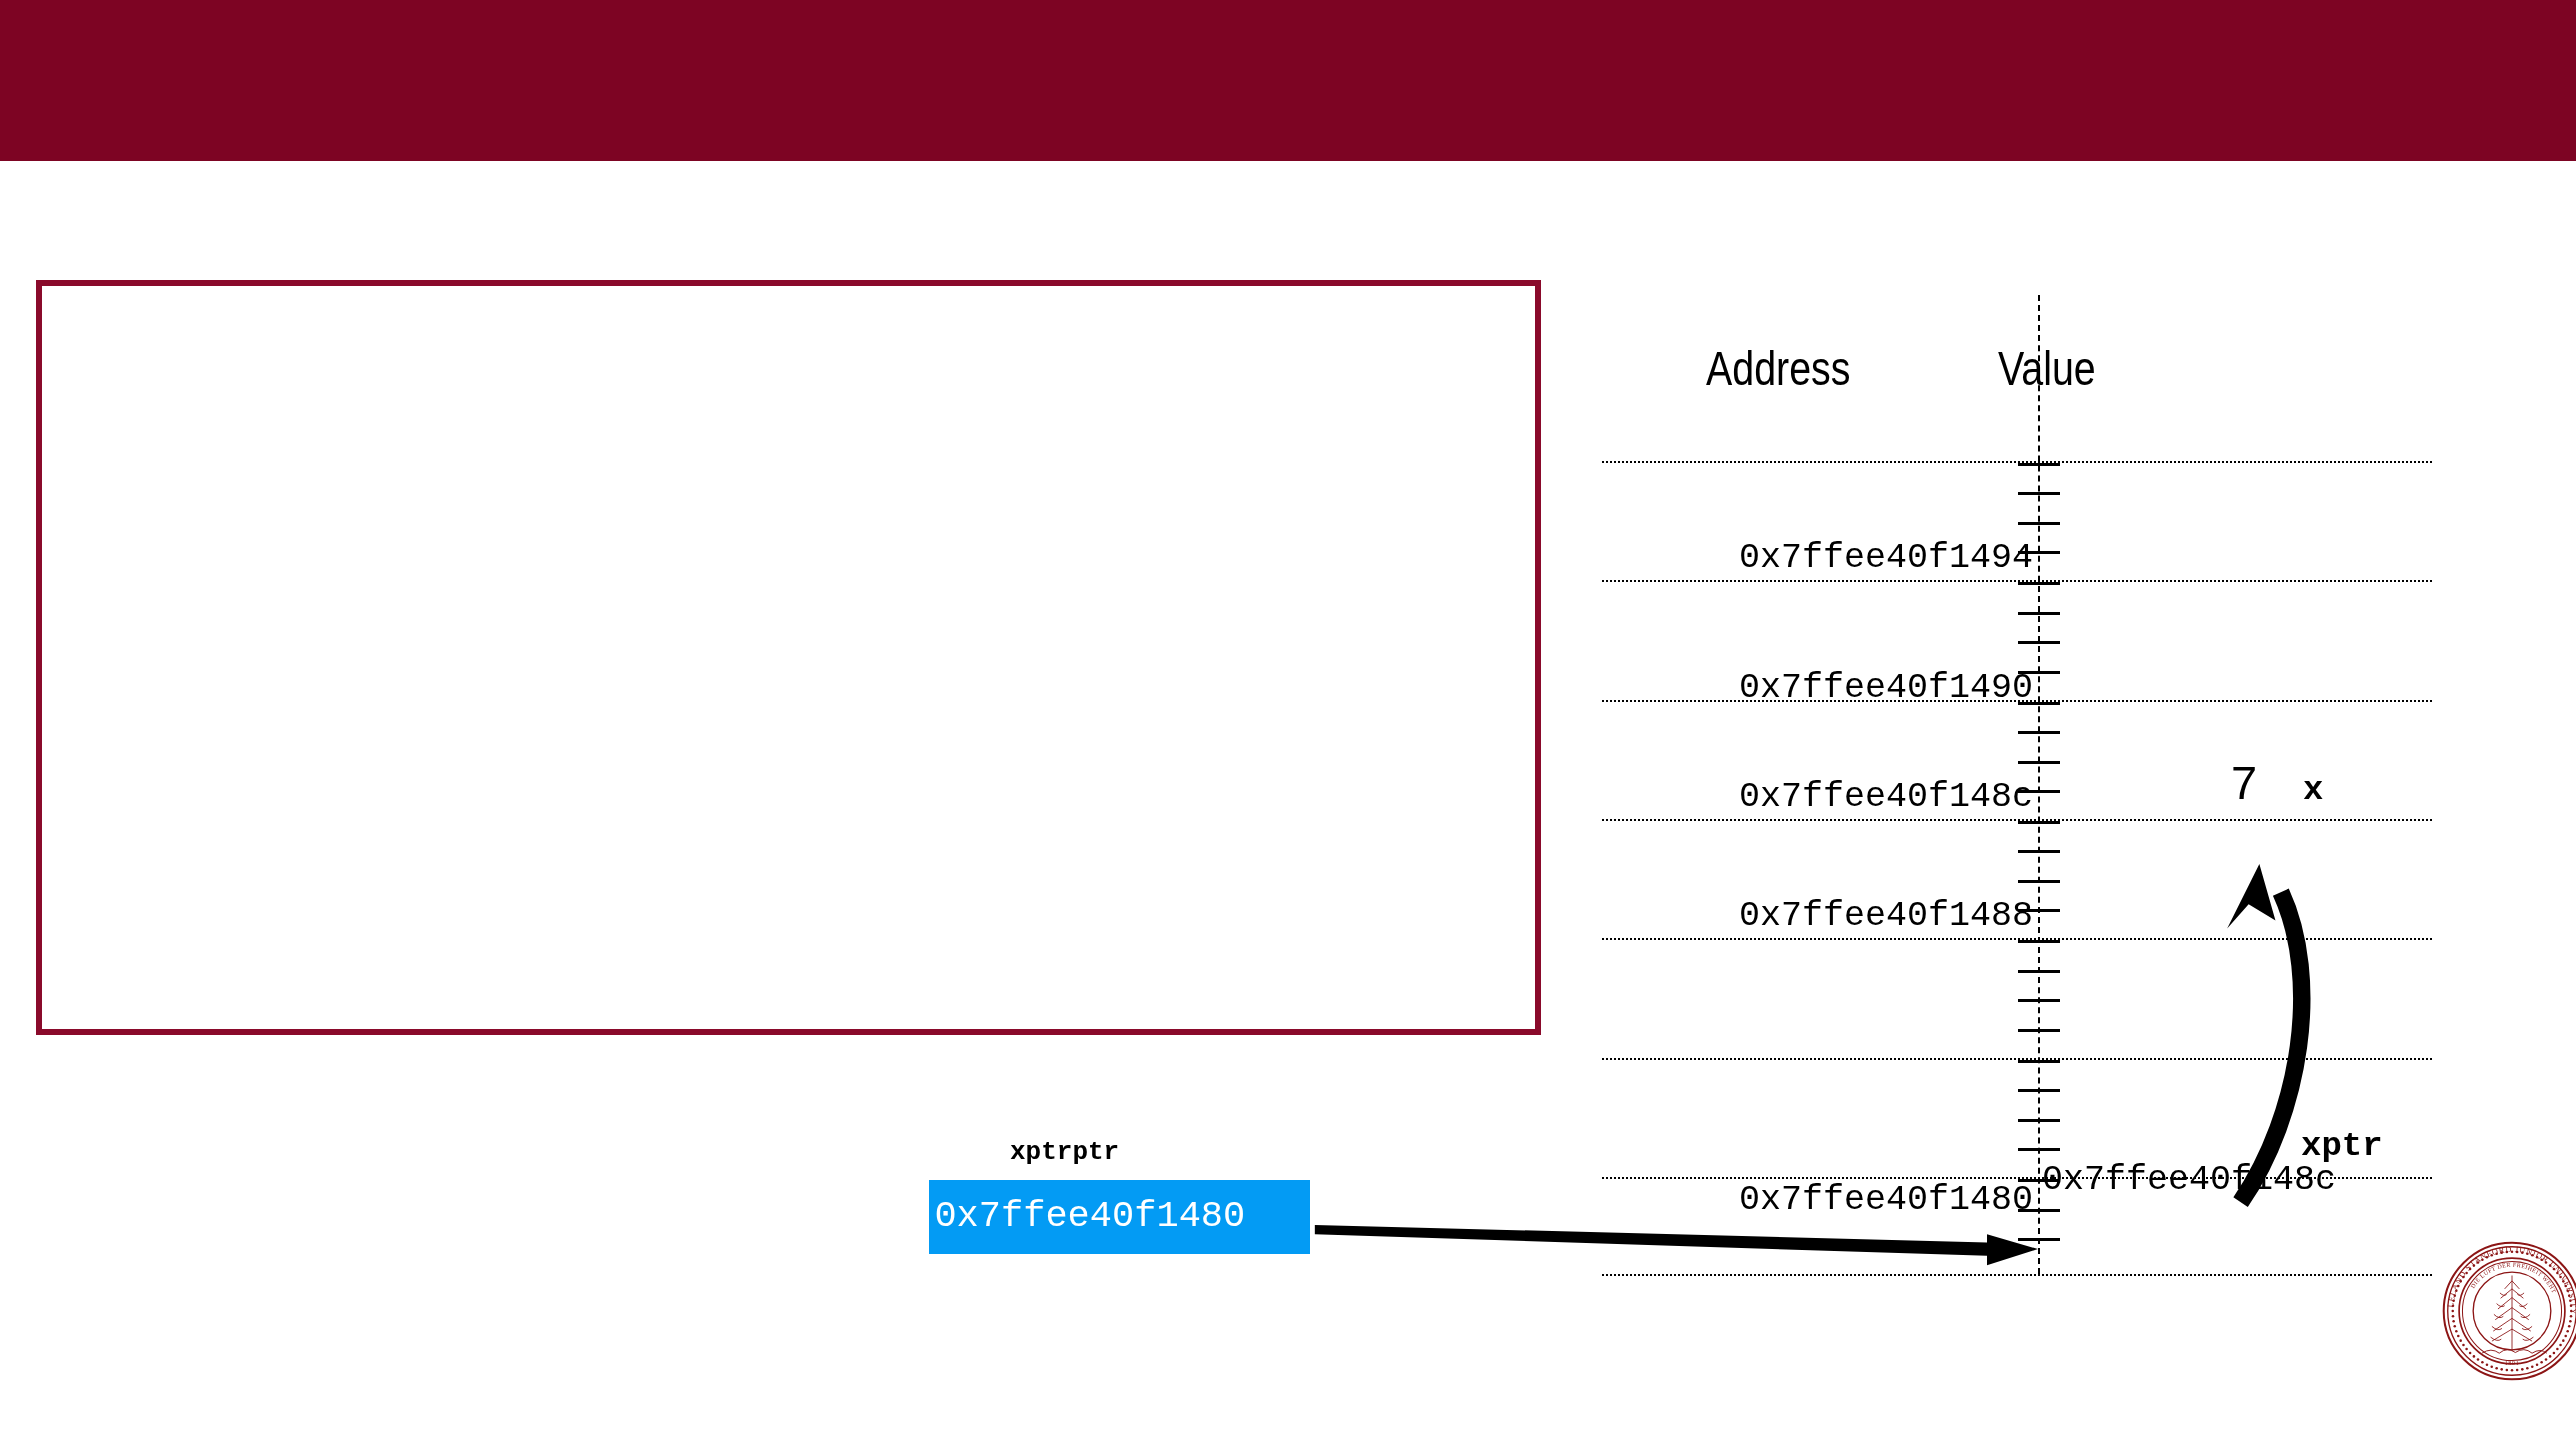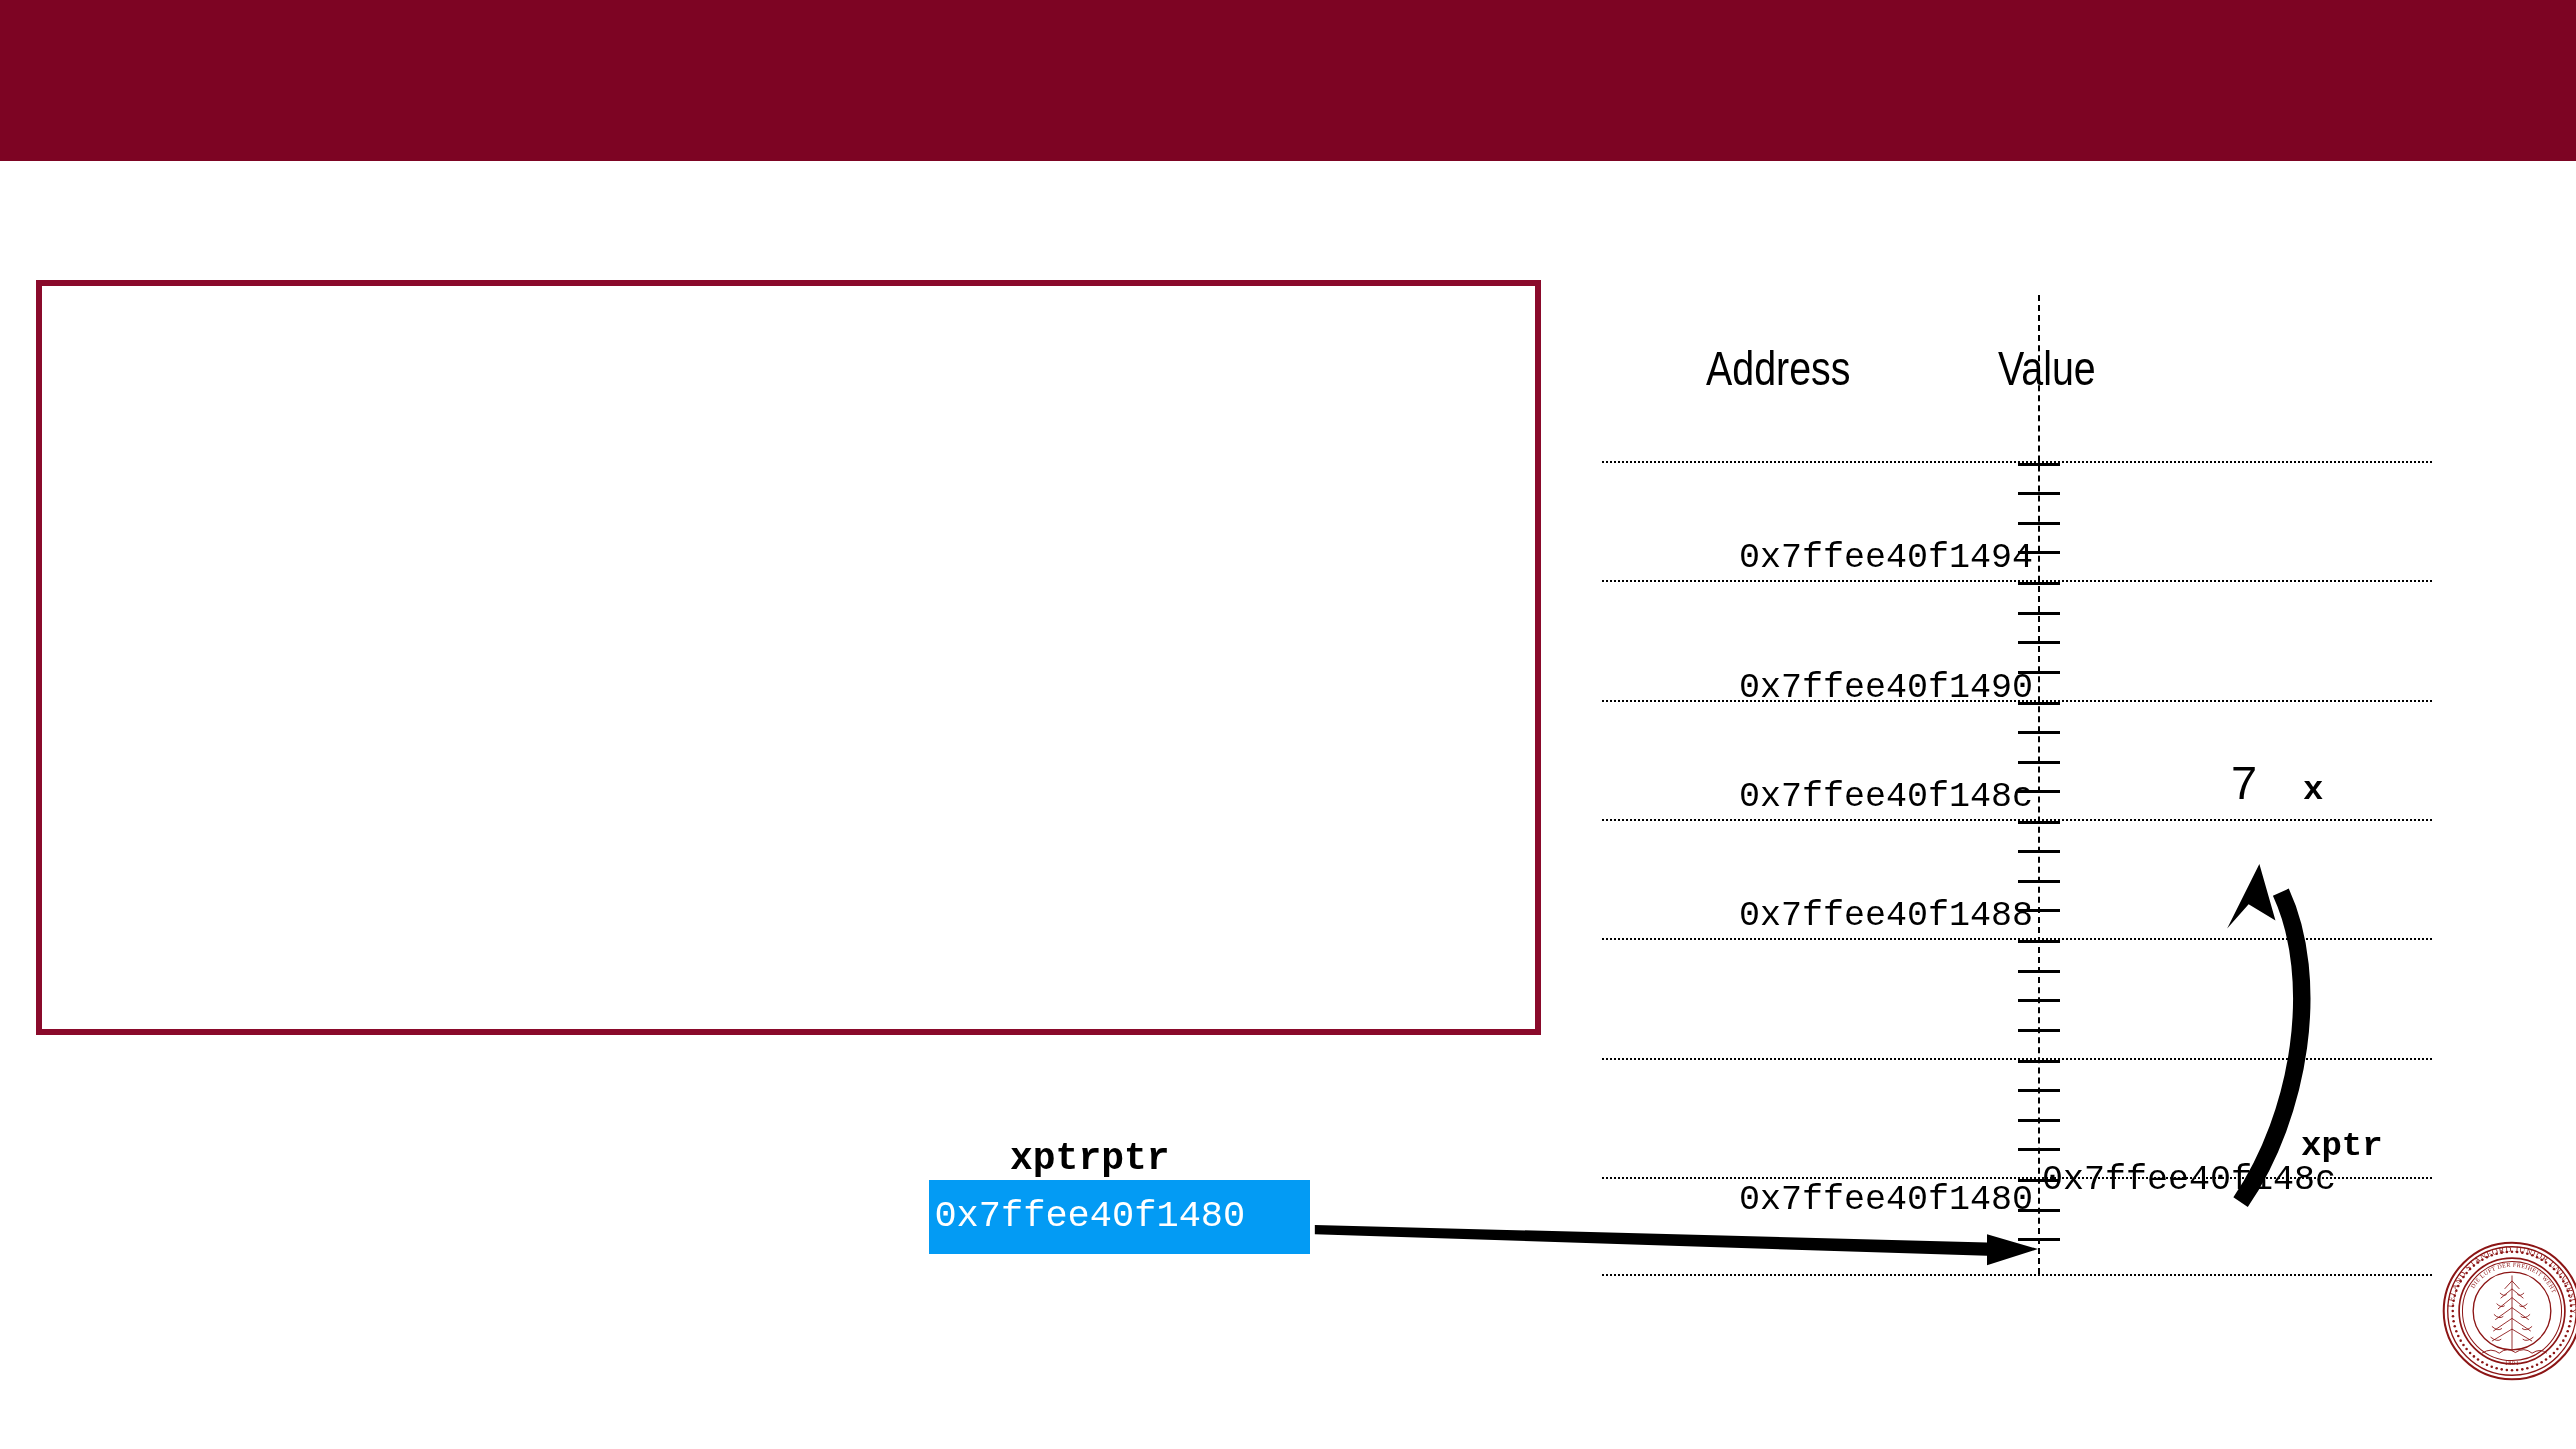--- a/index.html
+++ b/index.html
@@ -143,21 +143,21 @@
     position: absolute;
     left: 929px;
     top: 1140px;
   }
   #xptrptr-label {
     position: absolute;
     left: 81px;
     top: -2.7px;
     font-family: "Liberation Mono", monospace;
     font-weight: bold;
-    font-size: 38px;
+    font-size: 26px;
     color: #000000;
     white-space: nowrap;
   }
   #xptrptr-box {
     position: absolute;
     left: 0px;
     top: 40px;
     width: 381px;
     height: 74px;
     background: #039bf4;

